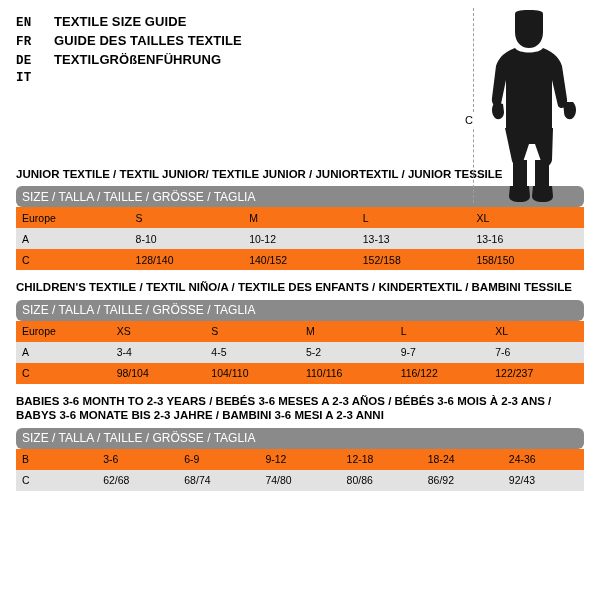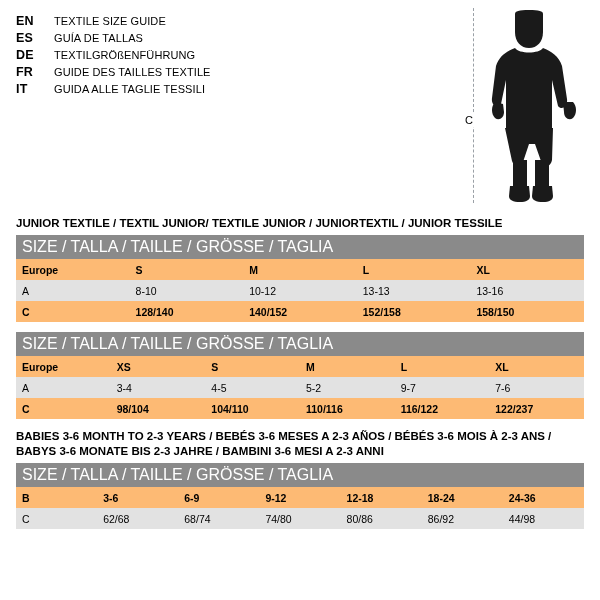--- a/index.html
+++ b/index.html
@@ -30,24 +30,25 @@
   .lang-row {
     display: flex;
     align-items: baseline;
     margin-bottom: 3px;
   }
   .lang-code {
     width: 38px;
     font-size: 12.5px;
     font-weight: bold;
     letter-spacing: 0.2px;
+    font-family: Liberation Mono, monospace;
   }
   .lang-text {
-    font-size: 11px;
-    font-weight: normal;
+    font-size: 13px;
+    font-weight: bold;
     letter-spacing: 0.1px;
   }
 
   
   .figure-wrap {
     position: absolute;
     top: 8px;
     left: 455px;
     width: 135px;
     height: 200px;
@@ -91,59 +92,54 @@
   }
   table.size-table td {
     font-size: 10.5px;
     padding: 3px 0 3px 6px;
     vertical-align: middle;
     height: 15px;
   }
   tr.head-row td {
     background: #8a8a8a;
     color: #ffffff;
-    font-size: 16px;
+    font-size: 12px;
     font-weight: normal;
+    border-radius: 6px;
   }
   tr.shade td {
     background: #e2e2e2;
   }
   tr.plain td {
-    background: #fdba74;
-    font-weight: bold;
+    background: #f97316;
   }
   .col-label {
     width: 82px;
   }
 </style>
 </head>
 <body>
 
 <div class="page">
 
   <div class="lang-block">
     <div class="lang-row">
       <div class="lang-code">EN</div>
       <div class="lang-text">TEXTILE SIZE GUIDE</div>
     </div>
     <div class="lang-row">
-      <div class="lang-code">ES</div>
-      <div class="lang-text">GUÍA DE TALLAS</div>
+      <div class="lang-code">FR</div>
+      <div class="lang-text">GUIDE DES TAILLES TEXTILE</div>
     </div>
     <div class="lang-row">
       <div class="lang-code">DE</div>
       <div class="lang-text">TEXTILGRÖßENFÜHRUNG</div>
     </div>
     <div class="lang-row">
-      <div class="lang-code">FR</div>
-      <div class="lang-text">GUIDE DES TAILLES TEXTILE</div>
-    </div>
-    <div class="lang-row">
       <div class="lang-code">IT</div>
-      <div class="lang-text">GUIDA ALLE TAGLIE TESSILI</div>
     </div>
   </div>
 
   <div class="figure-wrap">
     <div class="dashed-line"></div>
     <div class="c-label">C</div>
     <svg class="figure-svg" width="105" height="195" viewBox="0 0 105 195">
       <g fill="#1a1a1a">
 
         <path d="M30 4 C30 1 34 0 44 0 C54 0 58 1 58 4 L58 22 C58 32 52 38 44 38 C36 38 30 32 30 22 Z"></path>
@@ -160,21 +156,21 @@
 
         <path d="M50 150 L64 150 L64 176 C64 180 61 182 57 182 C54 182 50 180 50 176 Z"></path>
 
         <path d="M25 176 L44 176 L45 186 C45 190 41 192 35 192 C28 192 24 190 24 186 Z"></path>
 
         <path d="M48 176 L67 176 L68 186 C68 190 64 192 58 192 C51 192 47 190 47 186 Z"></path>
       </g>
     </svg>
   </div>
 
-  <div class="section" style="margin-top: 120px;">
+  <div class="section" style="margin-top: 82px;">
     <div class="section-title">JUNIOR TEXTILE / TEXTIL JUNIOR/ TEXTILE JUNIOR / JUNIORTEXTIL / JUNIOR TESSILE</div>
     <table class="size-table">
       <tbody>
           <tr class="head-row">
         <td colspan="5">SIZE / TALLA / TAILLE / GRÖSSE / TAGLIA</td>
       </tr>
       <tr class="plain">
         <td class="col-label">Europe</td>
         <td>S</td>
         <td>M</td>
@@ -193,20 +189,21 @@
         <td>128/140</td>
         <td>140/152</td>
         <td>152/158</td>
         <td>158/150</td>
       </tr>
     </tbody>
       </table>
   </div>
 
   <div class="section">
+    <div class="section-title">CHILDREN'S TEXTILE / TEXTIL NIÑO/A / TEXTILE DES ENFANTS / KINDERTEXTIL / BAMBINI TESSILE</div>
     <table class="size-table">
       <tbody>
           <tr class="head-row">
         <td colspan="6">SIZE / TALLA / TAILLE / GRÖSSE / TAGLIA</td>
       </tr>
       <tr class="plain">
         <td class="col-label">Europe</td>
         <td>XS</td>
         <td>S</td>
         <td>M</td>
@@ -249,19 +246,19 @@
         <td>18-24</td>
         <td>24-36</td>
       </tr>
       <tr class="shade">
         <td class="col-label">C</td>
         <td>62/68</td>
         <td>68/74</td>
         <td>74/80</td>
         <td>80/86</td>
         <td>86/92</td>
-        <td>44/98</td>
+        <td>92/43</td>
       </tr>
     </tbody>
       </table>
   </div>
 
 </div>
 
 </body></html>

